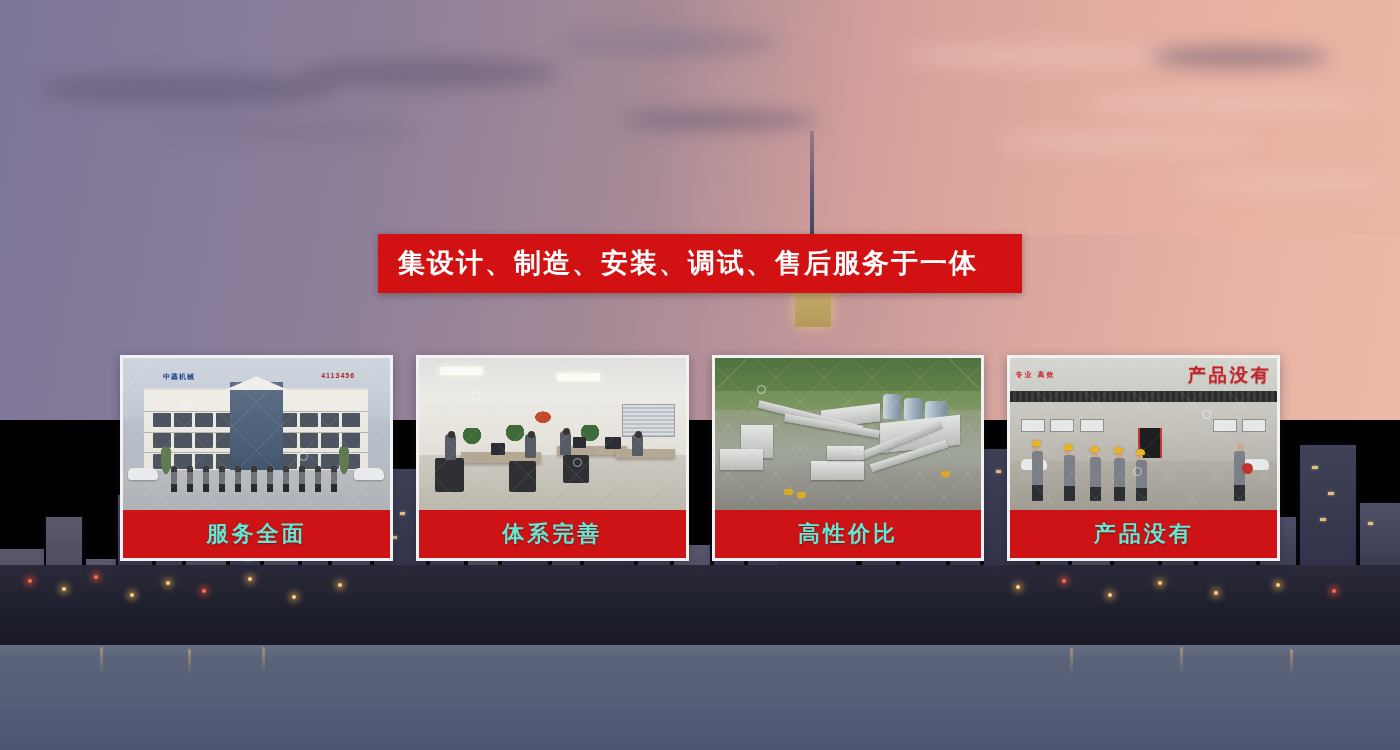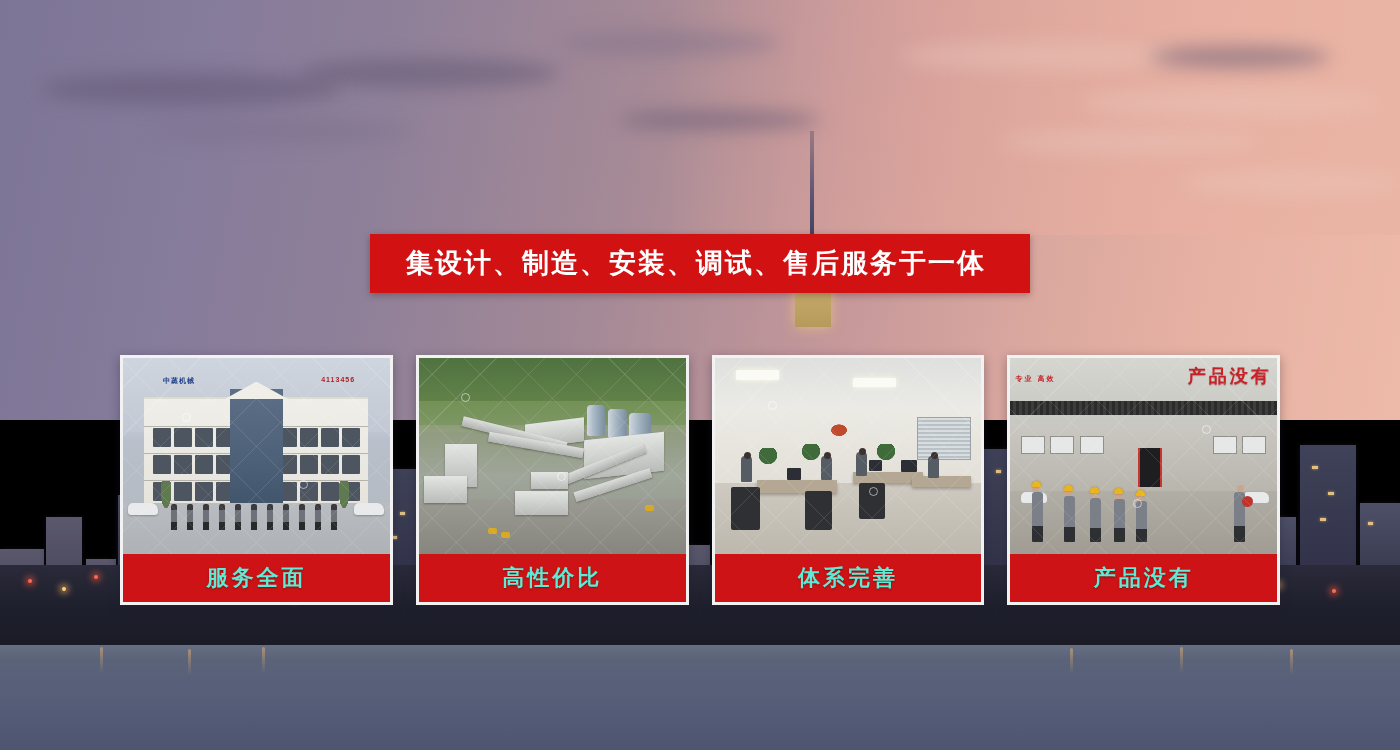--- a/index.html
+++ b/index.html
@@ -108,33 +108,33 @@
   .subtitle-wrap {
     position:absolute; left:0; right:0; top:234px; text-align:center;
   }
   .subtitle {
     display:inline-block;
     background:#d21113;
     color:#ffffff;
     font-size:27px;
     font-weight:bold;
     letter-spacing:2px;
-    padding:11px 44px 12px 36px;
+    padding:11px 44px 12px 20px;
     white-space:nowrap;
     box-shadow:0 2px 7px rgba(50,20,24,.35);
   }
 
   
   .cards {
     position:absolute; left:120px; top:355px;
     width:1160px; height:250px;
     display:flex; gap:23px;
   }
   .card {
-    position:relative; flex:1 1 0; height:250px;
+    position:relative; flex:1 1 0; height:206px;
     display:flex; flex-direction:column;
     background:#ffffff;
     border:3px solid #f2f2f2;
     box-shadow:0 3px 10px rgba(30,25,45,.35);
     overflow:hidden;
   }
   .card-photo { position:relative; flex:1 1 auto; overflow:hidden; }
   .card-caption {
     height:48px; flex:0 0 48px;
     background:#ce1316;
@@ -416,50 +416,20 @@
           <div class="p1-person" style="left:60%;"></div>
           <div class="p1-person" style="left:66%;"></div>
           <div class="p1-person" style="left:72%;"></div>
           <div class="p1-person" style="left:78%;"></div>
         </div>
         <div class="wm"></div>
         <div class="wm-dot" style="left:22%; top:28%;"></div>
         <div class="wm-dot" style="left:66%; top:62%;"></div>
       </div>
       <div class="card-caption">服务全面</div>
-    </div>
-
-    <div class="card">
-      <div class="card-photo">
-        <div class="p2">
-          <div class="p2-field"></div>
-          <div class="p2-field2"></div>
-          <div class="p2-ground"></div>
-          <div class="p2-silo" style="left:63%; top:24%; width:7%;  height:16%;"></div>
-          <div class="p2-silo" style="left:71%; top:26%; width:7%;  height:15%;"></div>
-          <div class="p2-silo" style="left:79%; top:28%; width:8%;  height:15%;"></div>
-          <div class="p2-bld" style="left:62%; top:40%; width:30%; height:20%; transform:skewY(-6deg);"></div>
-          <div class="p2-bld" style="left:40%; top:32%; width:22%; height:12%; transform:skewY(-7deg);"></div>
-          <div class="p2-bld" style="left:10%; top:44%; width:12%; height:22%;"></div>
-          <div class="p2-bld" style="left:2%;  top:60%; width:16%; height:14%;"></div>
-          <div class="p2-belt" style="left:16%; top:36%; width:40%; height:5%;  transform:rotate(14deg);"></div>
-          <div class="p2-belt" style="left:26%; top:42%; width:36%; height:5%;  transform:rotate(10deg);"></div>
-          <div class="p2-belt" style="left:52%; top:52%; width:34%; height:5%;  transform:rotate(-22deg);"></div>
-          <div class="p2-belt" style="left:58%; top:62%; width:30%; height:5%;  transform:rotate(-18deg);"></div>
-          <div class="p2-bld" style="left:36%; top:68%; width:20%; height:12%;"></div>
-          <div class="p2-bld" style="left:42%; top:58%; width:14%; height:9%;"></div>
-          <div class="p2-yellow" style="left:26%; bottom:10%;"></div>
-          <div class="p2-yellow" style="left:31%; bottom:8%;"></div>
-          <div class="p2-yellow" style="left:85%; bottom:22%;"></div>
-        </div>
-        <div class="wm"></div>
-        <div class="wm-dot" style="left:16%; top:18%;"></div>
-        <div class="wm-dot" style="left:52%; top:58%;"></div>
-      </div>
-      <div class="card-caption">高性价比</div>
     </div>
 
     <div class="card">
       <div class="card-photo">
         <div class="p3">
           <div class="p3-ceiling"></div>
           <div class="p3-panel" style="left:8%;  top:6%;  width:16%; height:5%;"></div>
           <div class="p3-panel" style="left:52%; top:10%; width:16%; height:5%;"></div>
           <div class="p3-wall"></div>
           <div class="p3-logo"></div>
@@ -488,20 +458,50 @@
         </div>
         <div class="wm"></div>
         <div class="wm-dot" style="left:20%; top:22%;"></div>
         <div class="wm-dot" style="left:58%; top:66%;"></div>
       </div>
       <div class="card-caption">体系完善</div>
     </div>
 
     <div class="card">
       <div class="card-photo">
+        <div class="p2">
+          <div class="p2-field"></div>
+          <div class="p2-field2"></div>
+          <div class="p2-ground"></div>
+          <div class="p2-silo" style="left:63%; top:24%; width:7%;  height:16%;"></div>
+          <div class="p2-silo" style="left:71%; top:26%; width:7%;  height:15%;"></div>
+          <div class="p2-silo" style="left:79%; top:28%; width:8%;  height:15%;"></div>
+          <div class="p2-bld" style="left:62%; top:40%; width:30%; height:20%; transform:skewY(-6deg);"></div>
+          <div class="p2-bld" style="left:40%; top:32%; width:22%; height:12%; transform:skewY(-7deg);"></div>
+          <div class="p2-bld" style="left:10%; top:44%; width:12%; height:22%;"></div>
+          <div class="p2-bld" style="left:2%;  top:60%; width:16%; height:14%;"></div>
+          <div class="p2-belt" style="left:16%; top:36%; width:40%; height:5%;  transform:rotate(14deg);"></div>
+          <div class="p2-belt" style="left:26%; top:42%; width:36%; height:5%;  transform:rotate(10deg);"></div>
+          <div class="p2-belt" style="left:52%; top:52%; width:34%; height:5%;  transform:rotate(-22deg);"></div>
+          <div class="p2-belt" style="left:58%; top:62%; width:30%; height:5%;  transform:rotate(-18deg);"></div>
+          <div class="p2-bld" style="left:36%; top:68%; width:20%; height:12%;"></div>
+          <div class="p2-bld" style="left:42%; top:58%; width:14%; height:9%;"></div>
+          <div class="p2-yellow" style="left:26%; bottom:10%;"></div>
+          <div class="p2-yellow" style="left:31%; bottom:8%;"></div>
+          <div class="p2-yellow" style="left:85%; bottom:22%;"></div>
+        </div>
+        <div class="wm"></div>
+        <div class="wm-dot" style="left:16%; top:18%;"></div>
+        <div class="wm-dot" style="left:52%; top:58%;"></div>
+      </div>
+      <div class="card-caption">高性价比</div>
+    </div>
+
+    <div class="card">
+      <div class="card-photo">
         <div class="p4">
           <div class="p4-wall"></div>
           <div class="p4-slogan">产品没有</div>
           <div class="p4-slogan-sm">专业  高效</div>
           <div class="p4-louver"></div>
           <div class="p4-hall"></div>
           <div class="p4-win" style="left:4%;  top:40%; width:9%;  height:9%;"></div>
           <div class="p4-win" style="left:15%; top:40%; width:9%;  height:9%;"></div>
           <div class="p4-win" style="left:26%; top:40%; width:9%;  height:9%;"></div>
           <div class="p4-win" style="right:4%; top:40%; width:9%;  height:9%;"></div>

